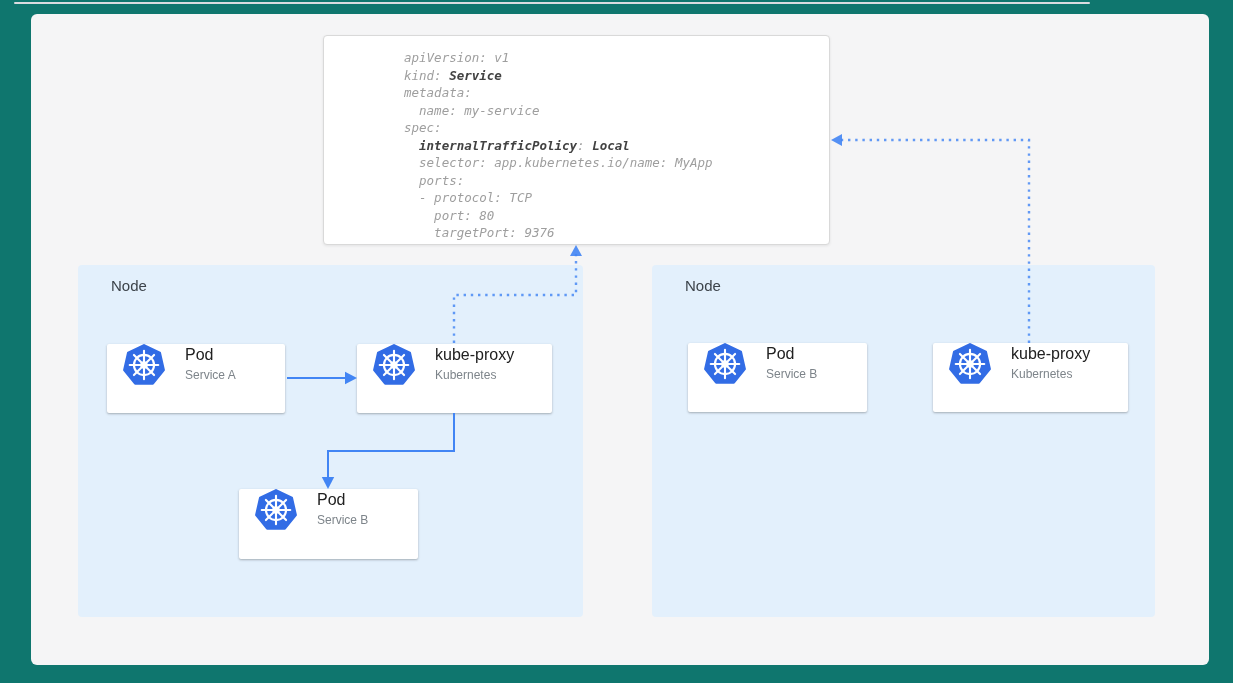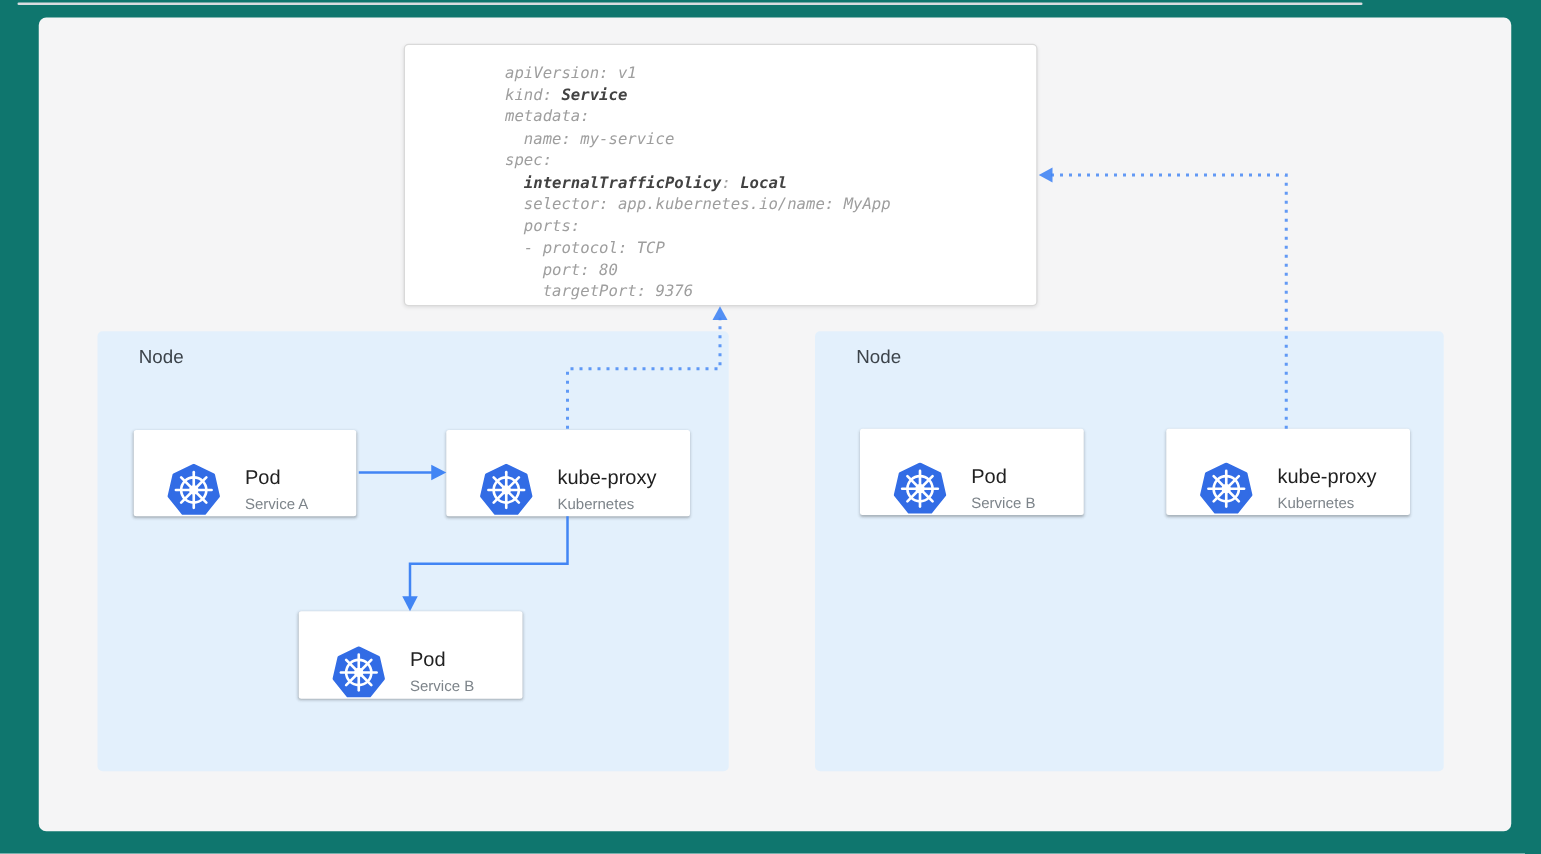--- a/index.html
+++ b/index.html
@@ -56,22 +56,22 @@
   }
   .node-label{
     position:absolute;left:21px;top:12px;
     font-size:15px;color:var(--node-label-color);margin-left:12px;
   }
   .card{
     position:absolute;
     background:#ffffff;
     border-radius:2px;
     box-shadow:0 1px 2px rgba(60,64,67,.28), 0 1px 3px rgba(60,64,67,.12);
-    display:flex;align-items:flex-end;
-    padding-left:26px;
+    display:flex;align-items:flex-start;
+    padding-left:15px;
   }
   .k8s-icon{width:44px;height:42px;flex:0 0 auto;display:block;}
   .card-text{display:flex;flex-direction:column;margin-left:19px;}
   .card-title{font-size:16px;line-height:21px;color:var(--title-color);}
   .card-subtitle{font-size:12px;line-height:20px;color:var(--subtitle-color);}
   .connectors{
     position:absolute;left:0;top:0;width:1233px;height:683px;
     pointer-events:none;
   }
   .connectors .solid{stroke:var(--accent);stroke-width:2;fill:none;}

